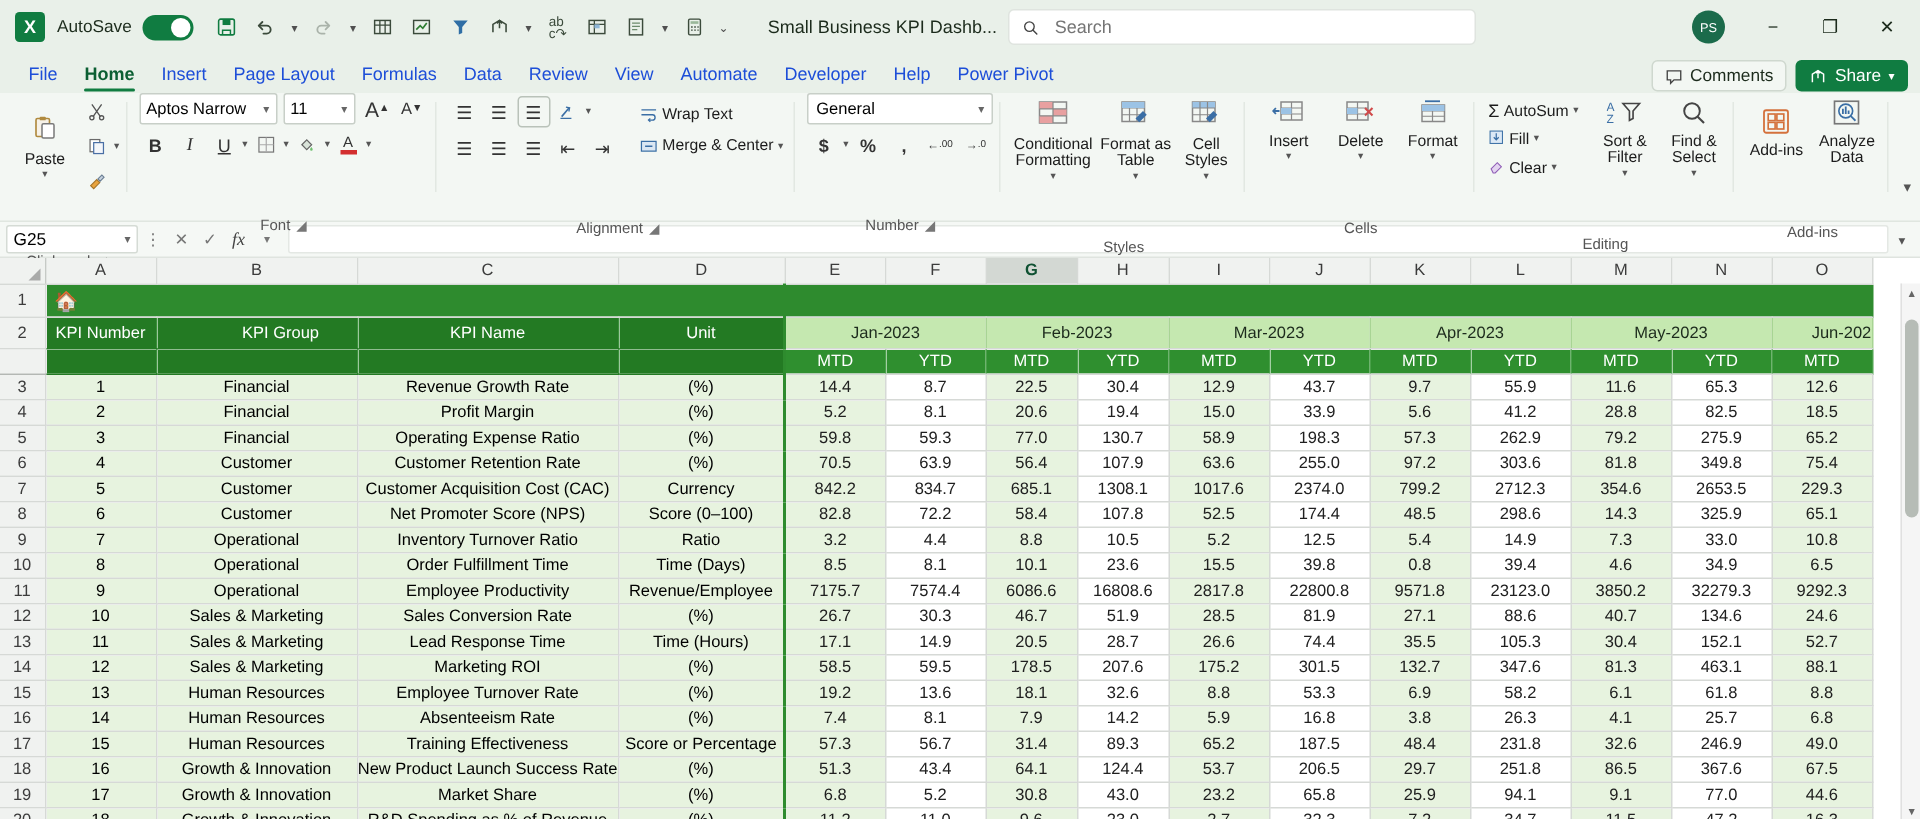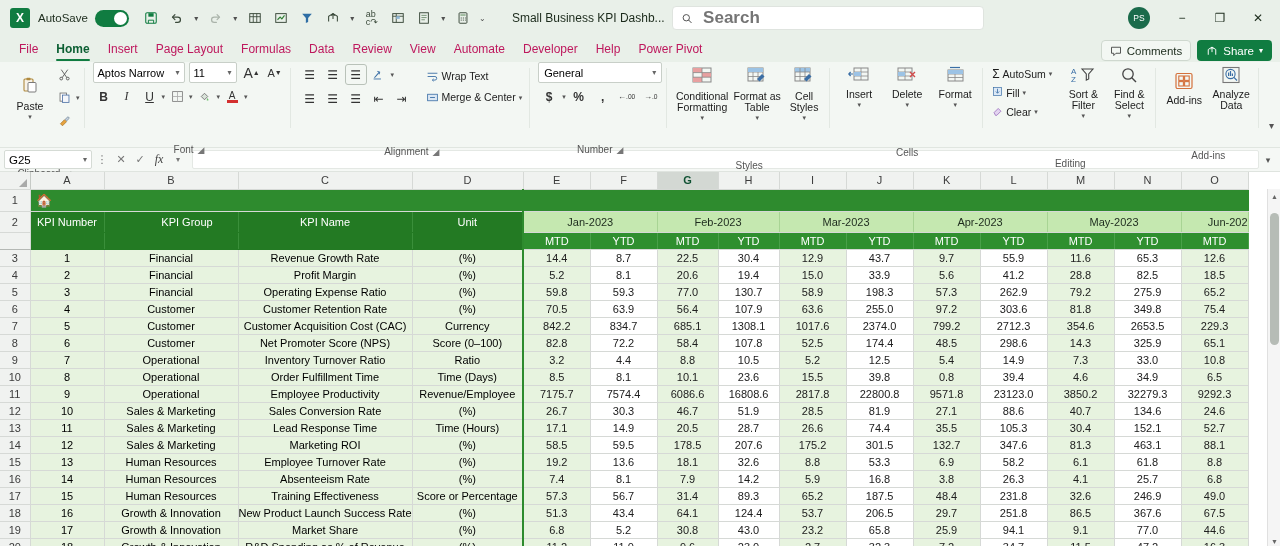--- a/index.html
+++ b/index.html
@@ -42,39 +42,38 @@
     font-size:12px;color:#1c2b1c;margin-left:22px;white-space:nowrap;cursor:pointer;
   }
   .lock-ico{ font-size:10px;color:#404040;margin-left:10px;}
   .saved{ font-size:12px;color:#1c2b1c;margin-left:8px;white-space:nowrap;cursor:pointer;}
   .searchbox{
     position:absolute;left:672px;top:6px;width:312px;height:24px;background:#fff;
     border:1px solid #dfe4df; border-radius:4px;display:flex;align-items:center;
     padding:0 8px;gap:8px;cursor:text;
   }
   .searchbox input{
-    border:none;outline:none;font-size:17px;font-family:inherit;color:#7f1d1d;width:100%;
+    border:none;outline:none;font-size:12px;font-family:inherit;color:#7f1d1d;width:100%;
     background:transparent;
-    font-weight:bold;
   }
   .right-controls{ position:absolute;right:4px;top:0;height:36px;display:flex;align-items:center;gap:2px;}
   .avatar{
     width:22px;height:22px;border-radius:50%;background:#1b6b4b;color:#fff;
     font-size:8.5px;display:flex;align-items:center;justify-content:center;margin-right:12px;cursor:pointer;
   }
   .wbtn{width:36px;height:30px;display:flex;align-items:center;justify-content:center;
     font-size:12px;color:#1c2b1c;cursor:pointer;}
 
   
   .tabbar{
     height:26px;background:#e9f0e9;display:flex;align-items:flex-end;padding:0 10px;
     position:relative;
   }
   .tab{
-    font-size:12px;color:#be185d;padding:0 9px;height:24px;line-height:22px;cursor:pointer;
+    font-size:12px;color:#1d4ed8;padding:0 9px;height:24px;line-height:22px;cursor:pointer;
     white-space:nowrap;position:relative;
   }
   .tab.active{ font-weight:600; color:#0c5f33; }
   .tab.active:after{
     content:"";position:absolute;left:9px;right:9px;bottom:1px;height:2px;background:#107c41;border-radius:1px;
   }
   .tabbar-right{ position:absolute;right:8px;bottom:1px;display:flex;align-items:center;gap:6px;}
   .comments-btn{
     border:1px solid #cfd8cf;background:#f3f7f3;border-radius:4px;height:21px;font-size:11.5px;
     display:flex;align-items:center;gap:5px;padding:0 8px;color:#1c2b1c;cursor:pointer;

